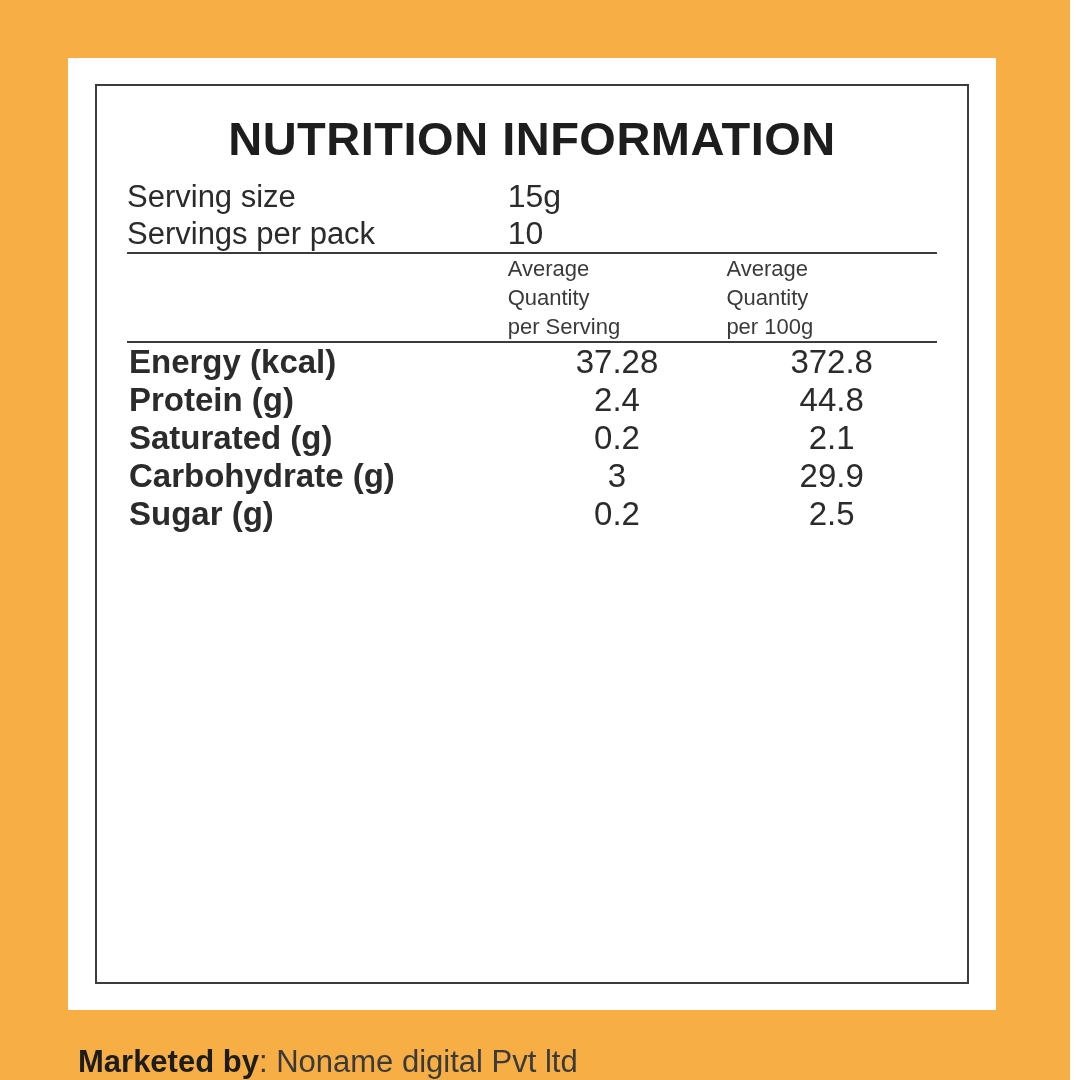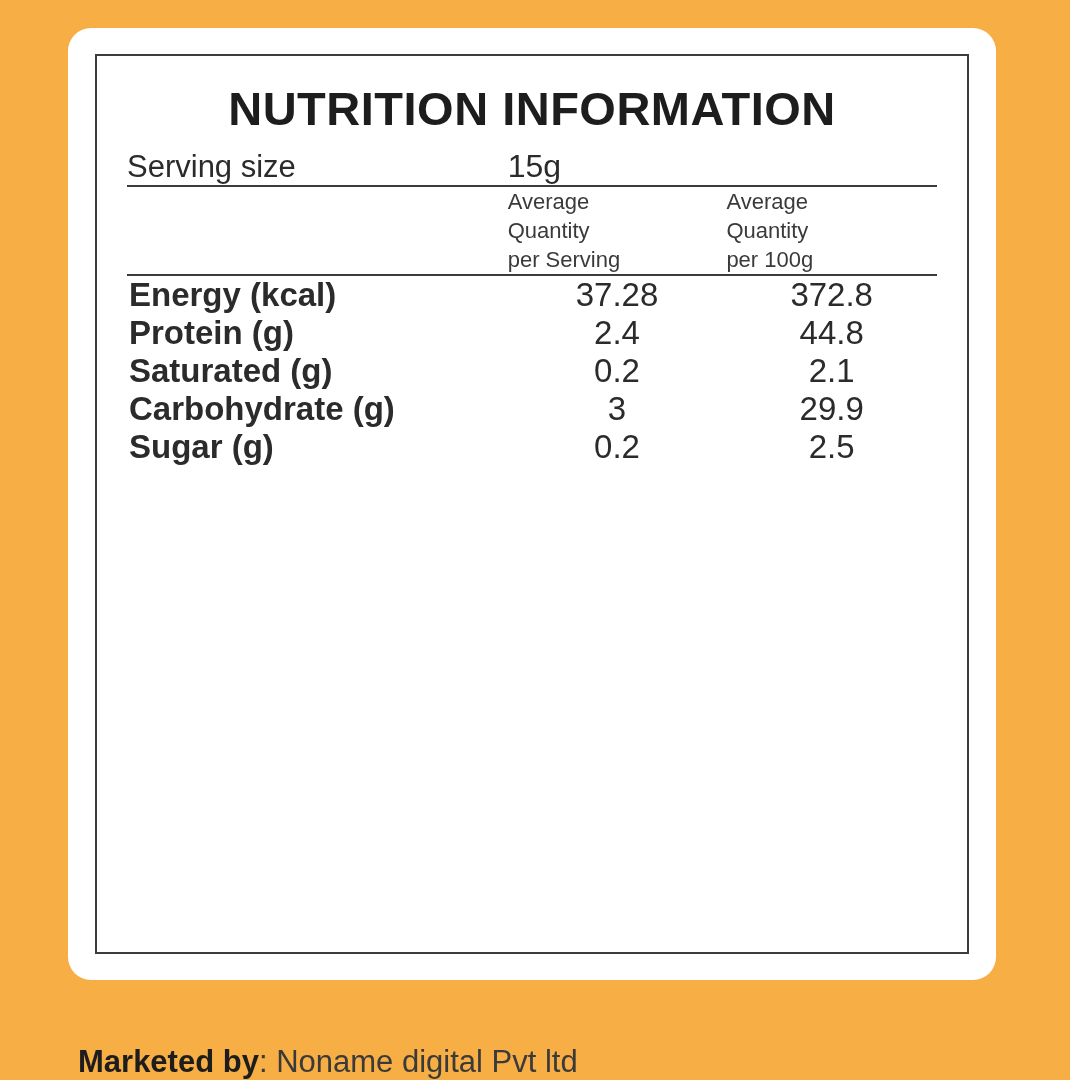--- a/index.html
+++ b/index.html
@@ -20,26 +20,25 @@
     top: 0;
     right: 0;
     width: 10px;
     height: 1080px;
     background: #ffffff;
   }
 
   .white-card {
     position: absolute;
     left: 68px;
-    top: 28px;
+    top: 58px;
     width: 928px;
     height: 952px;
     background: #ffffff;
     box-sizing: border-box;
-    border-radius: 23px;
   }
 
   .panel {
     position: absolute;
     left: 27px;
     top: 26px;
     width: 874px;
     height: 900px;
     border: 2px solid #3b3b3b;
     box-sizing: border-box;
@@ -136,20 +135,25 @@
     <table class="nip">
       <colgroup>
         <col class="col-label">
         <col class="col-serv">
         <col class="col-100">
       </colgroup>
       <tbody>
         <tr class="serving-row">
           <td>Serving size</td>
           <td class="val">15g</td>
+          <td></td>
+        </tr>
+        <tr class="serving-row">
+          <td>Servings per pack</td>
+          <td class="val">10</td>
           <td></td>
         </tr>
 
         <tr>
           <td class="rule-cell" colspan="3"></td>
         </tr>
 
         <tr class="hdr-row">
           <td></td>
           <td class="hdr-serv-wrap">

